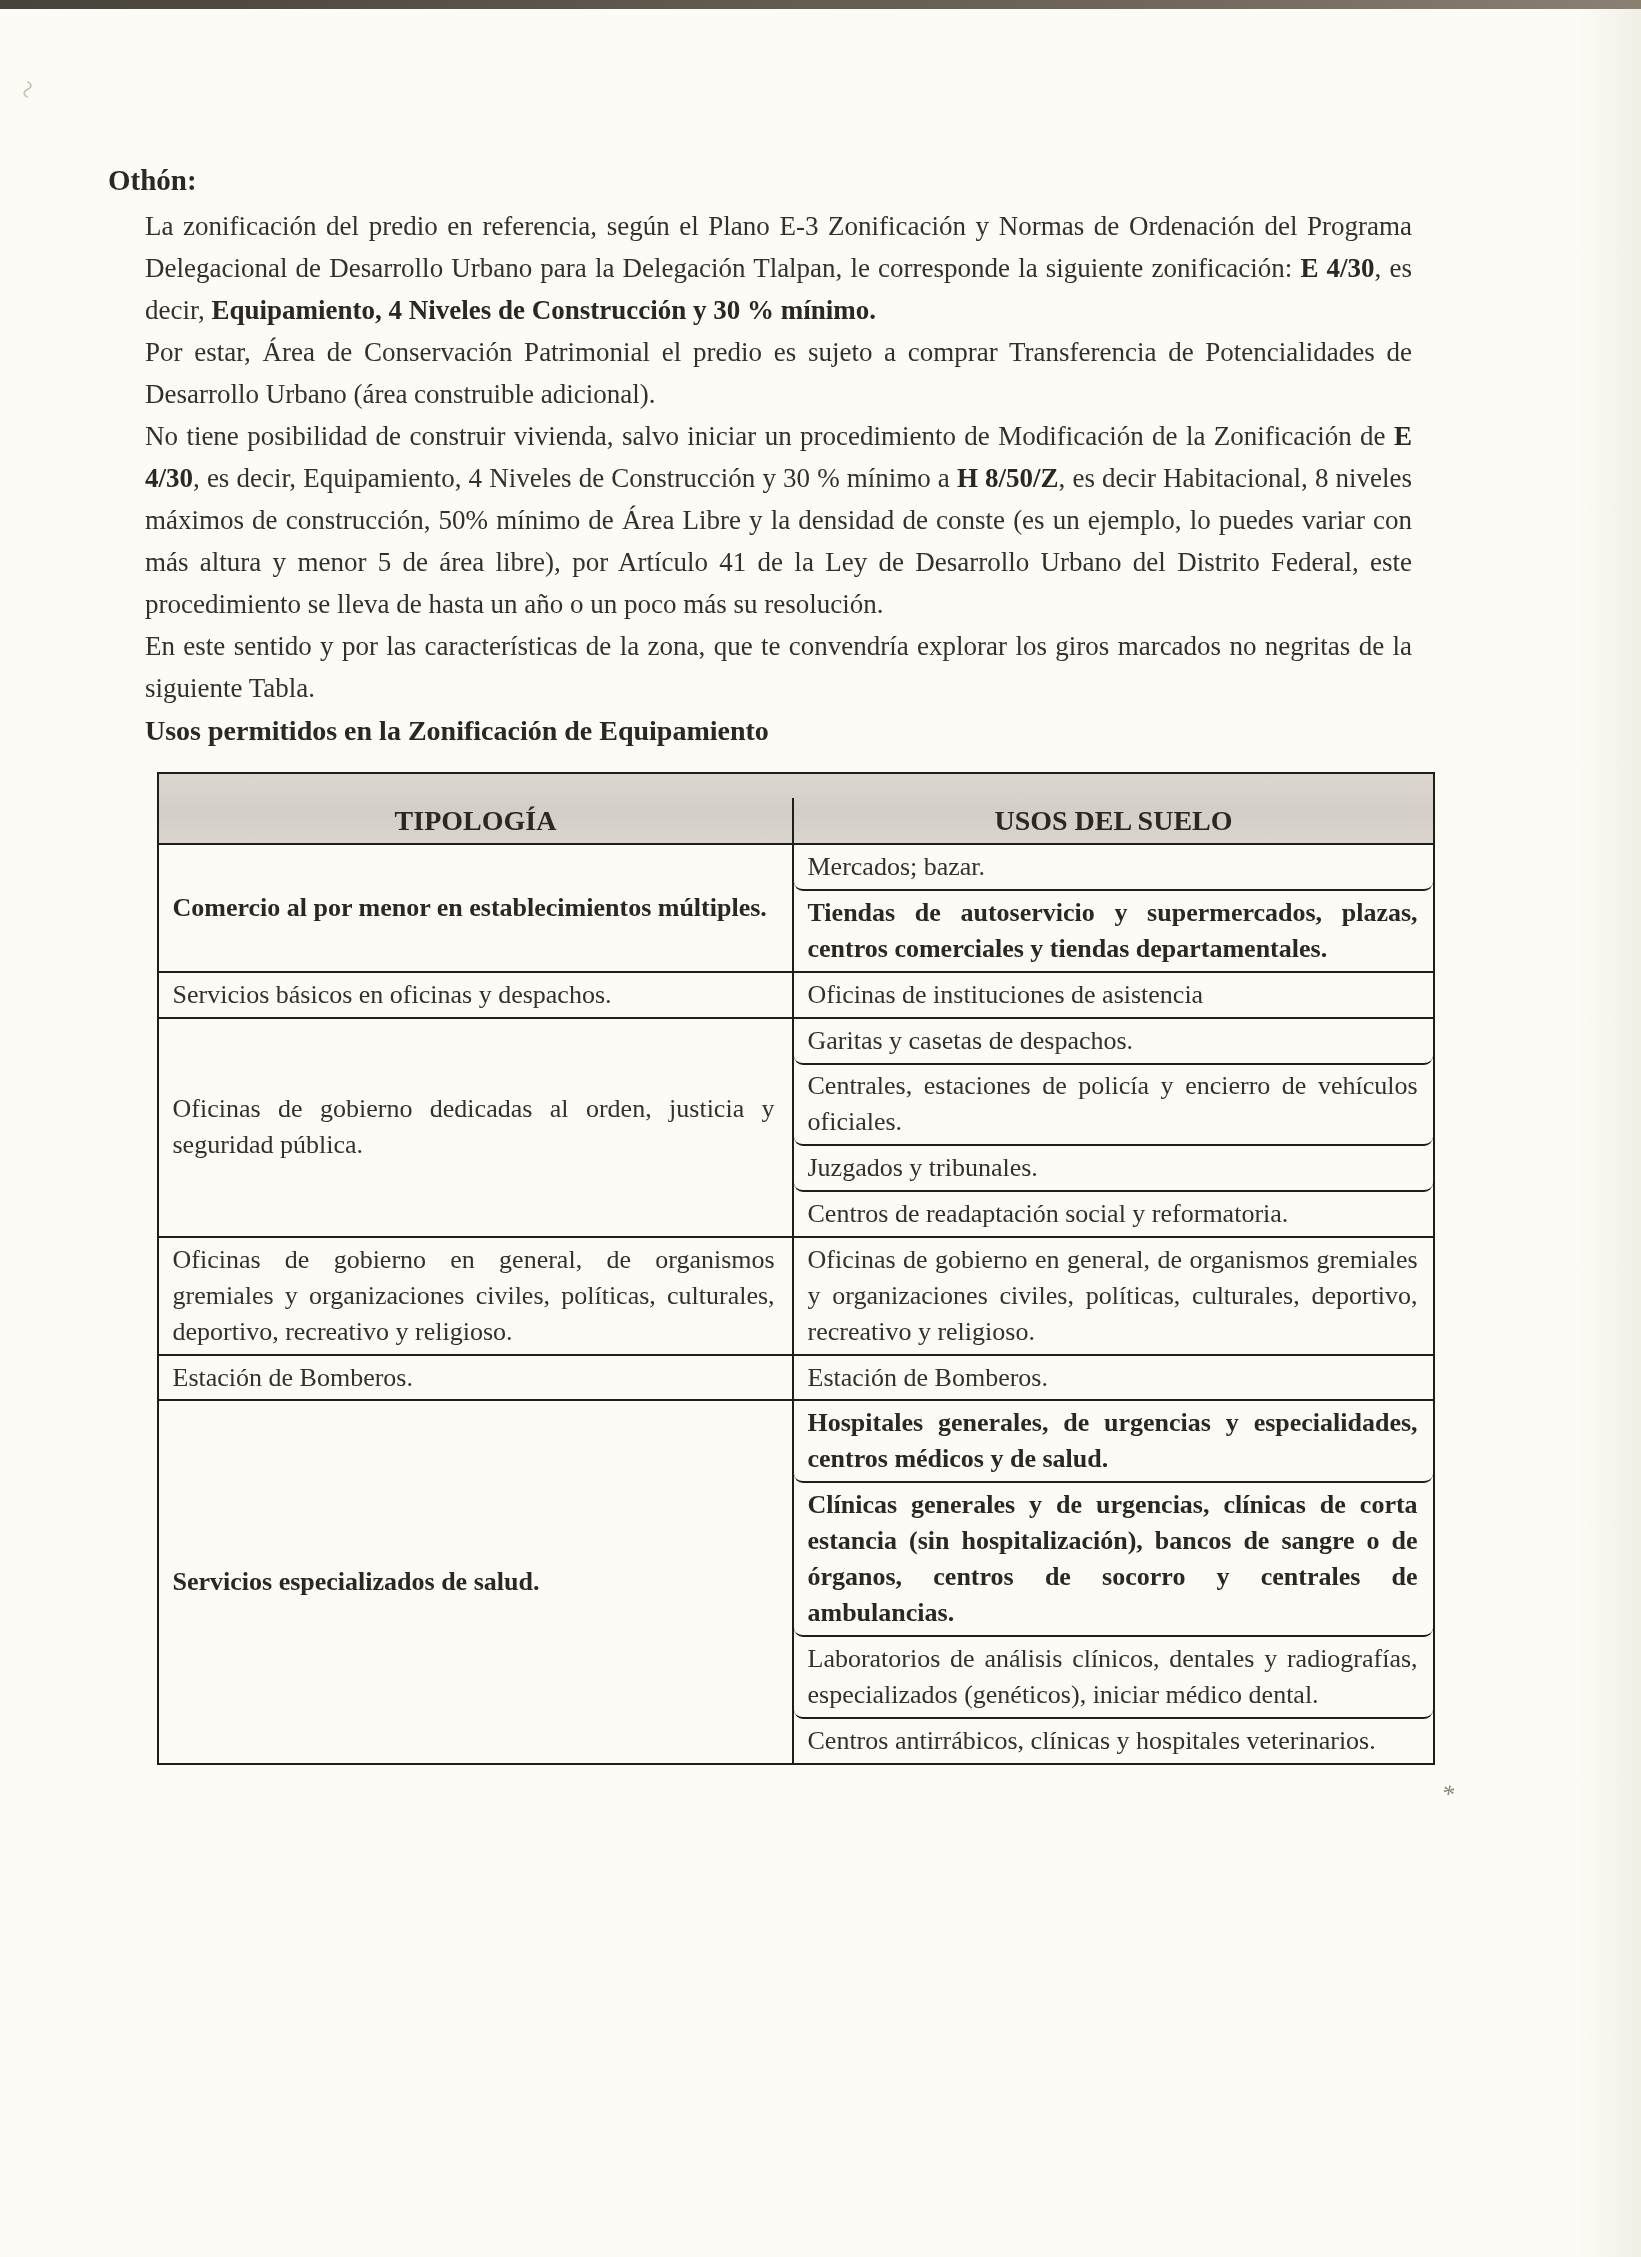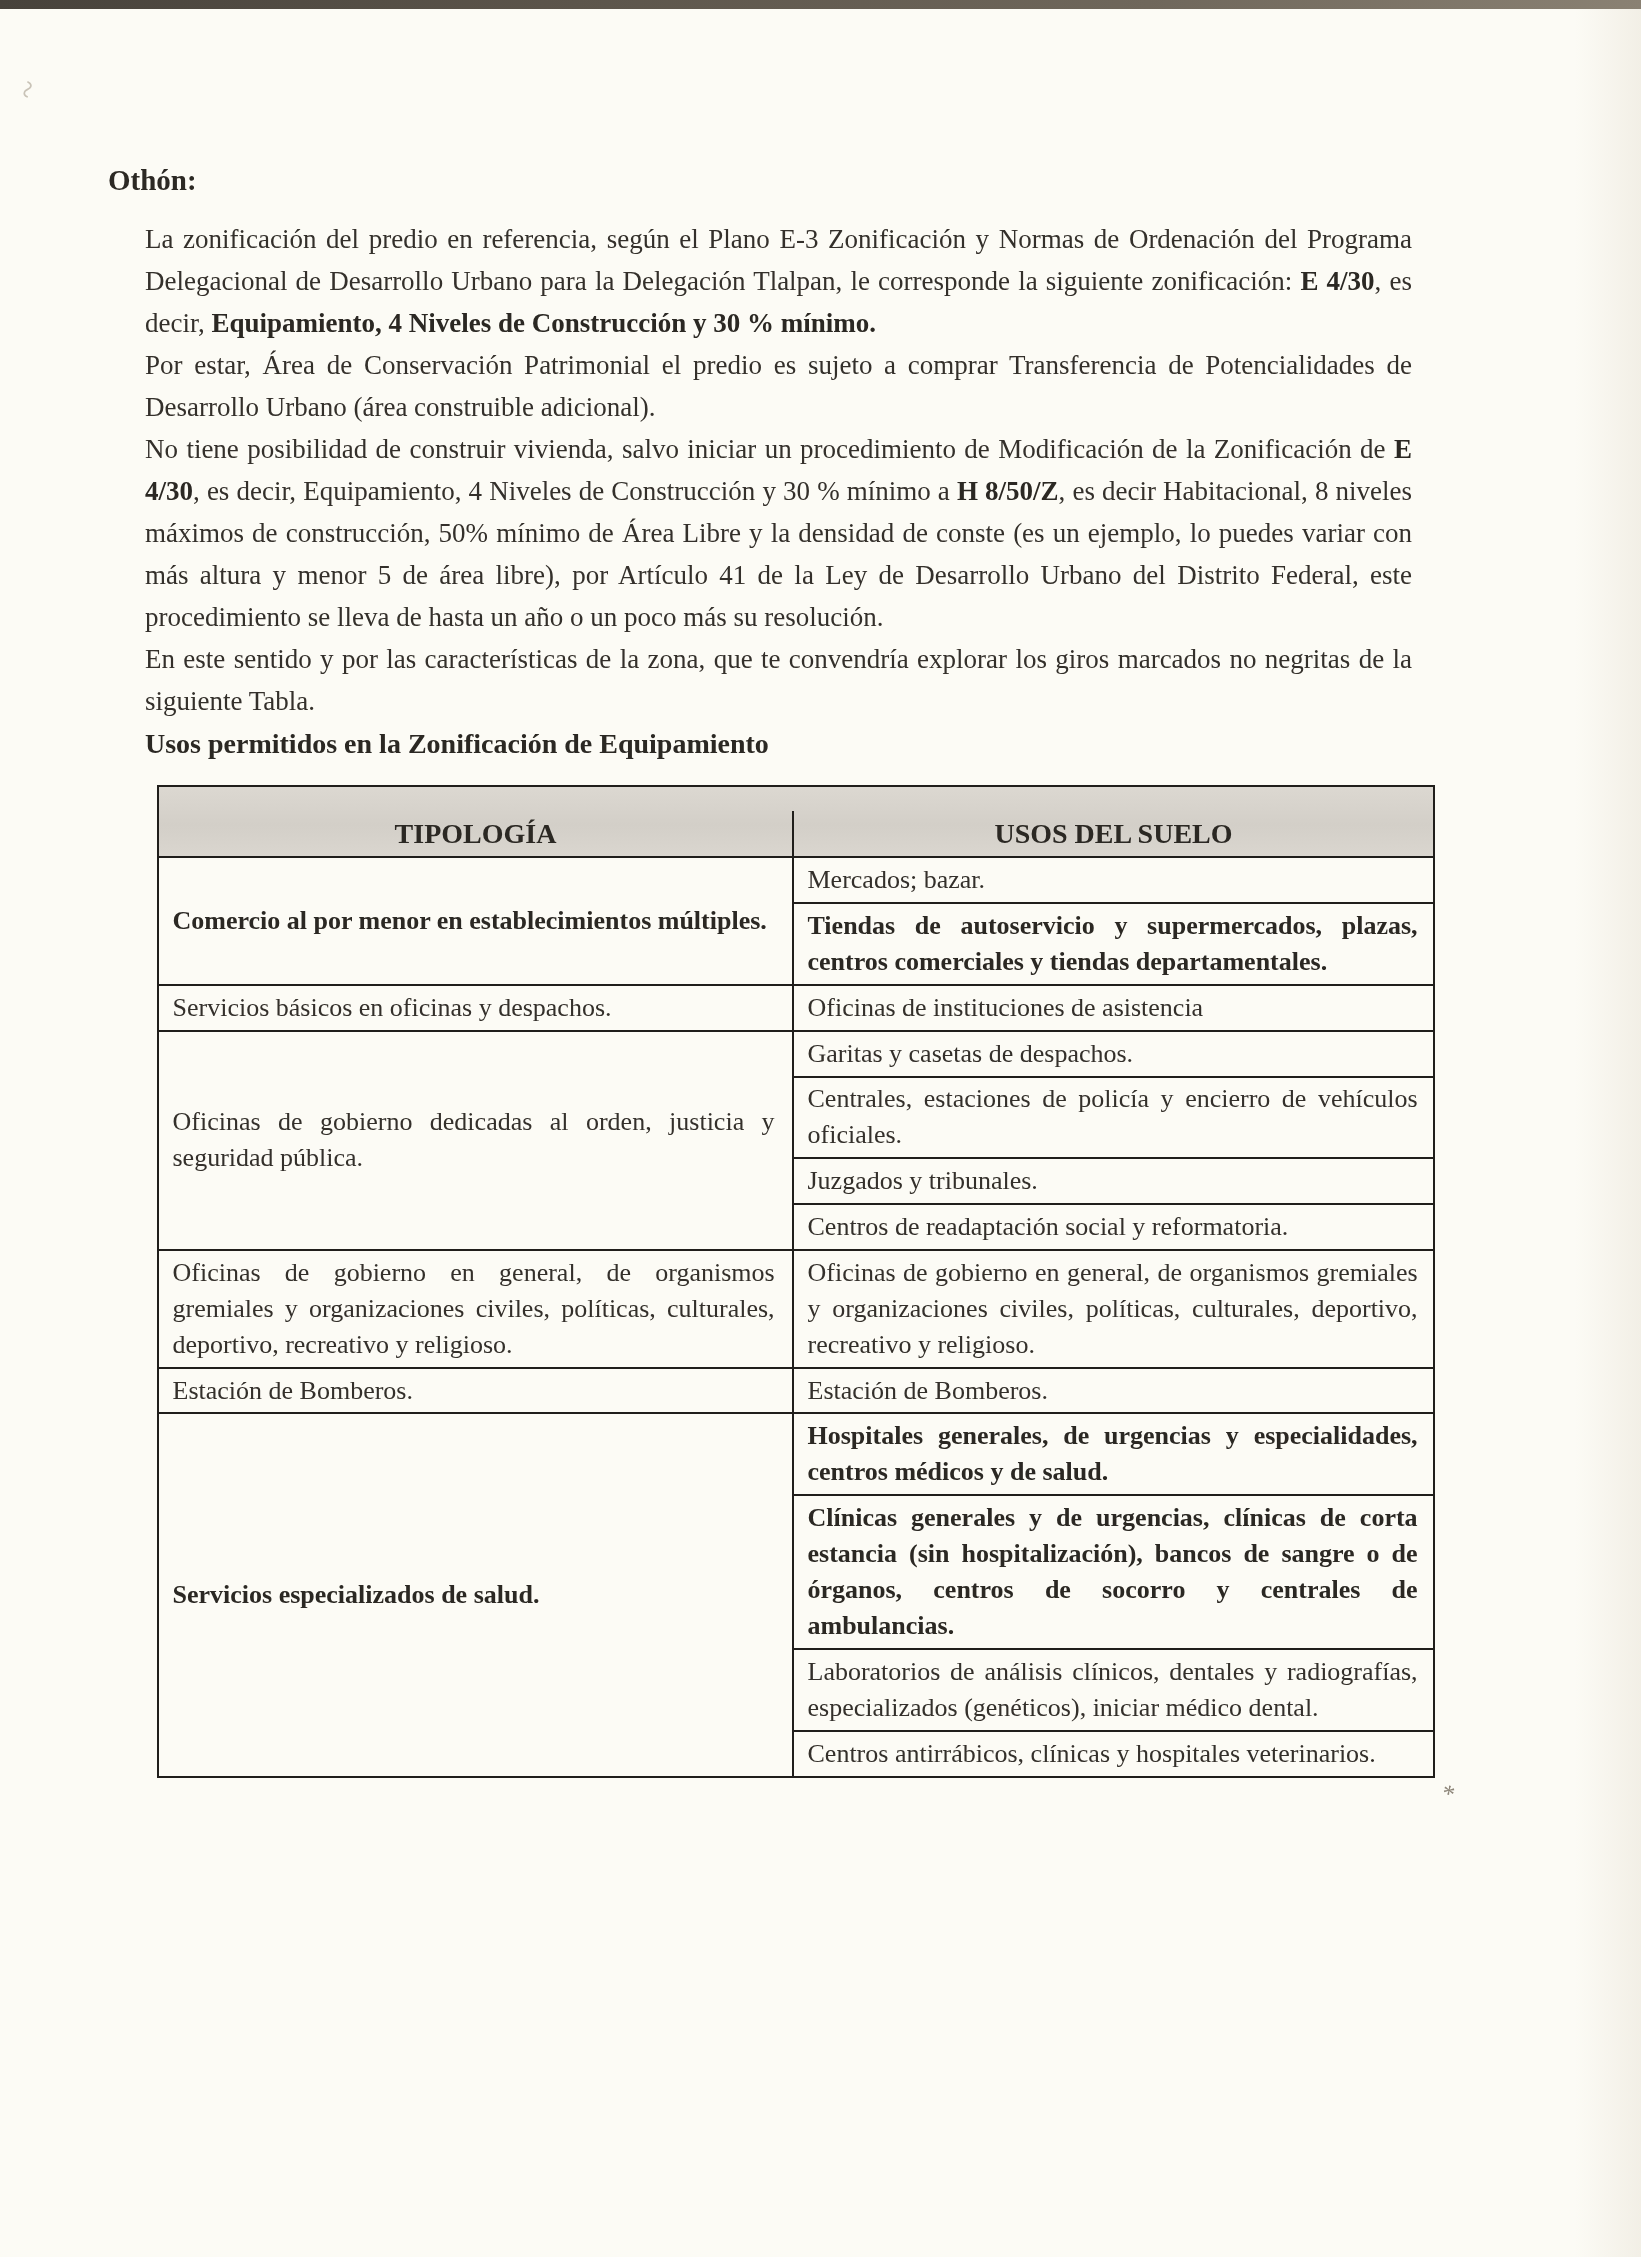--- a/index.html
+++ b/index.html
@@ -14,21 +14,21 @@
   .scan-bar{
     position:absolute;top:0;left:0;width:1641px;height:8.7px;
     background:linear-gradient(90deg,#47423b 0%,#5c554b 35%,#6f675b 70%,#8a8173 100%);
   }
   .squiggle{
     position:absolute;top:71px;left:19.3px;
     color:#c9c3b7;font-size:33px;transform:rotate(-70deg);
     user-select:none;
   }
   .salutation{
-    margin:164px 0 21px 108px;
+    margin:164px 0 8px 108px;
     font-size:29px;font-weight:bold;color:#2c2924;
   }
   .body-text{
     margin-left:145px;width:1267px;
     font-size:27px;line-height:42px;
     text-align:justify;
   }
   .body-text p{margin:0;padding:0;}
   .b{font-weight:bold;color:#2b2823;}
   .table-title{
@@ -65,20 +65,21 @@
   }
   .cl > span{display:block;width:100%;text-align:justify;}
   .cr{flex:1;display:flex;flex-direction:column;}
   .sub{
     box-sizing:border-box;
     border-bottom:2.9px solid #201e1b;
     padding:3.9px 15.4px 3.9px 13.5px;
     flex:1 0 auto;
     display:flex;align-items:flex-start;
     min-height:43px;
+    border-radius:9px;
   }
   .sub:last-child{border-bottom:none;}
   .sub > span{display:block;width:100%;text-align:justify;}
   .margin-mark{
     position:absolute;left:1442px;top:1780px;
     color:#8d8579;font-size:25px;transform:rotate(12deg);
   }
 </style>
 </head>
 <body>

